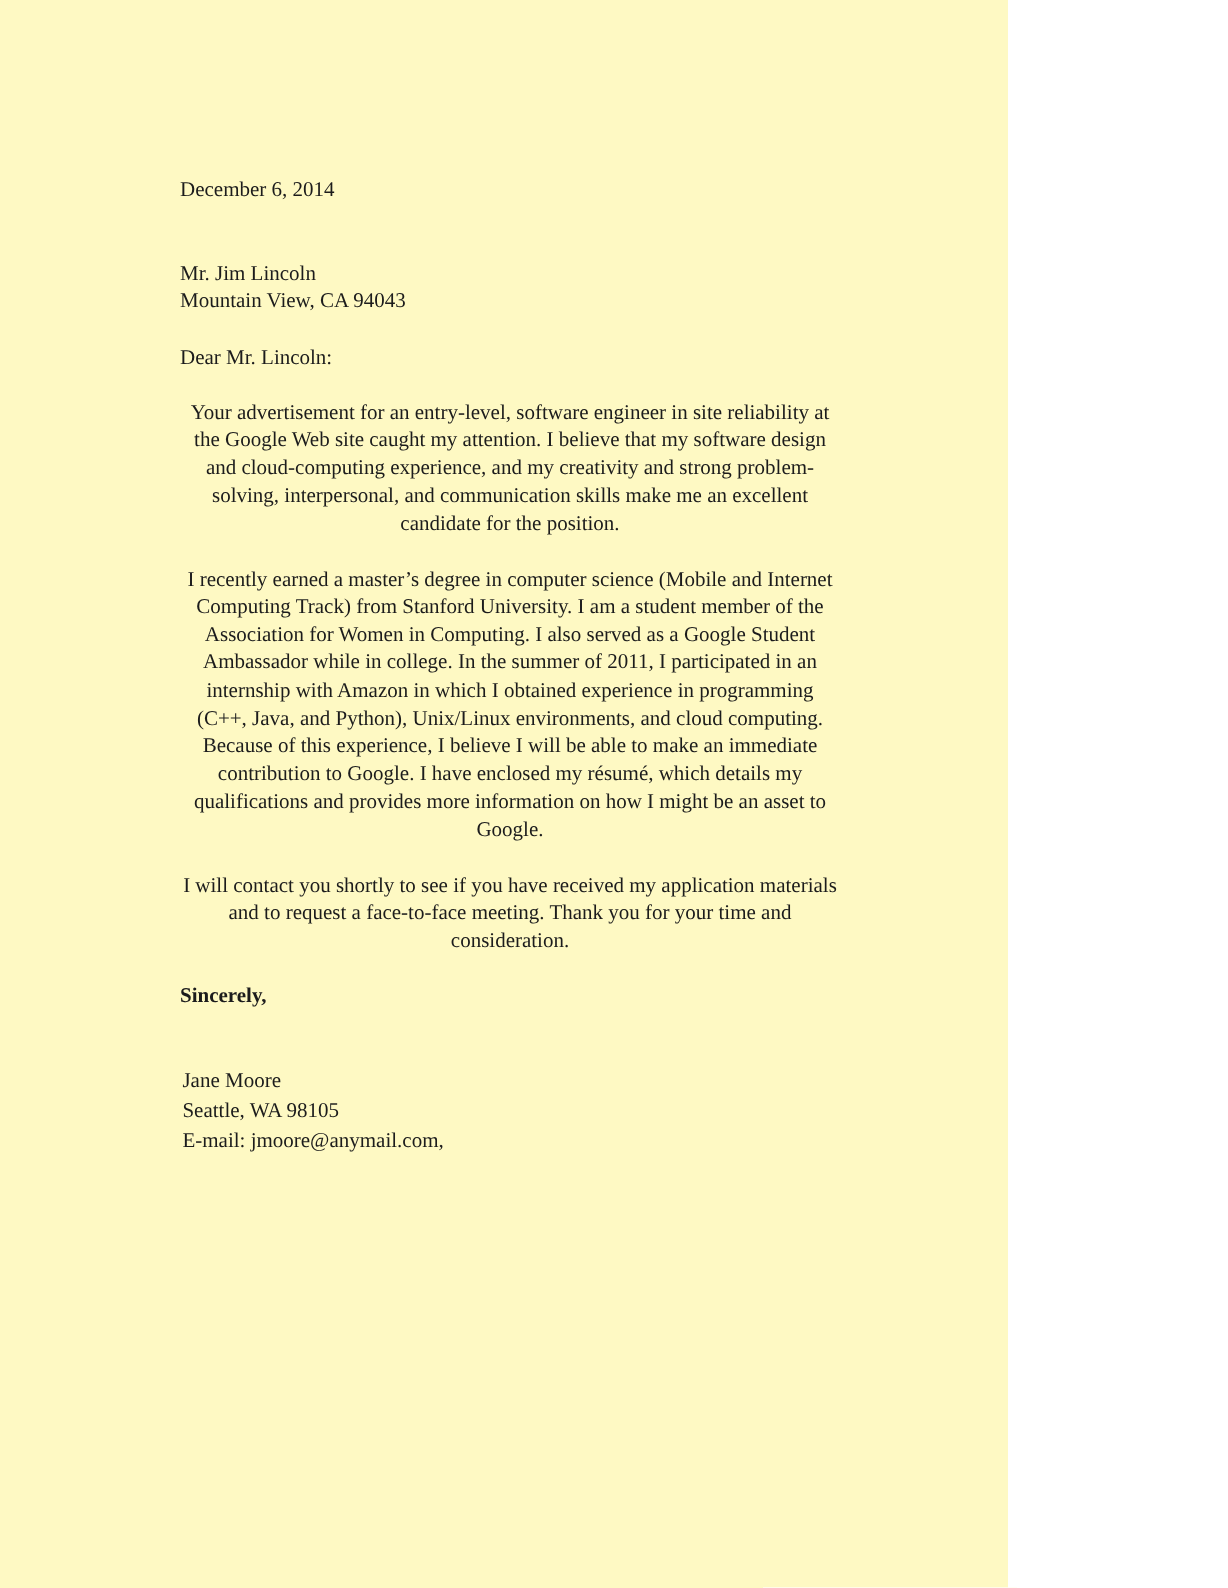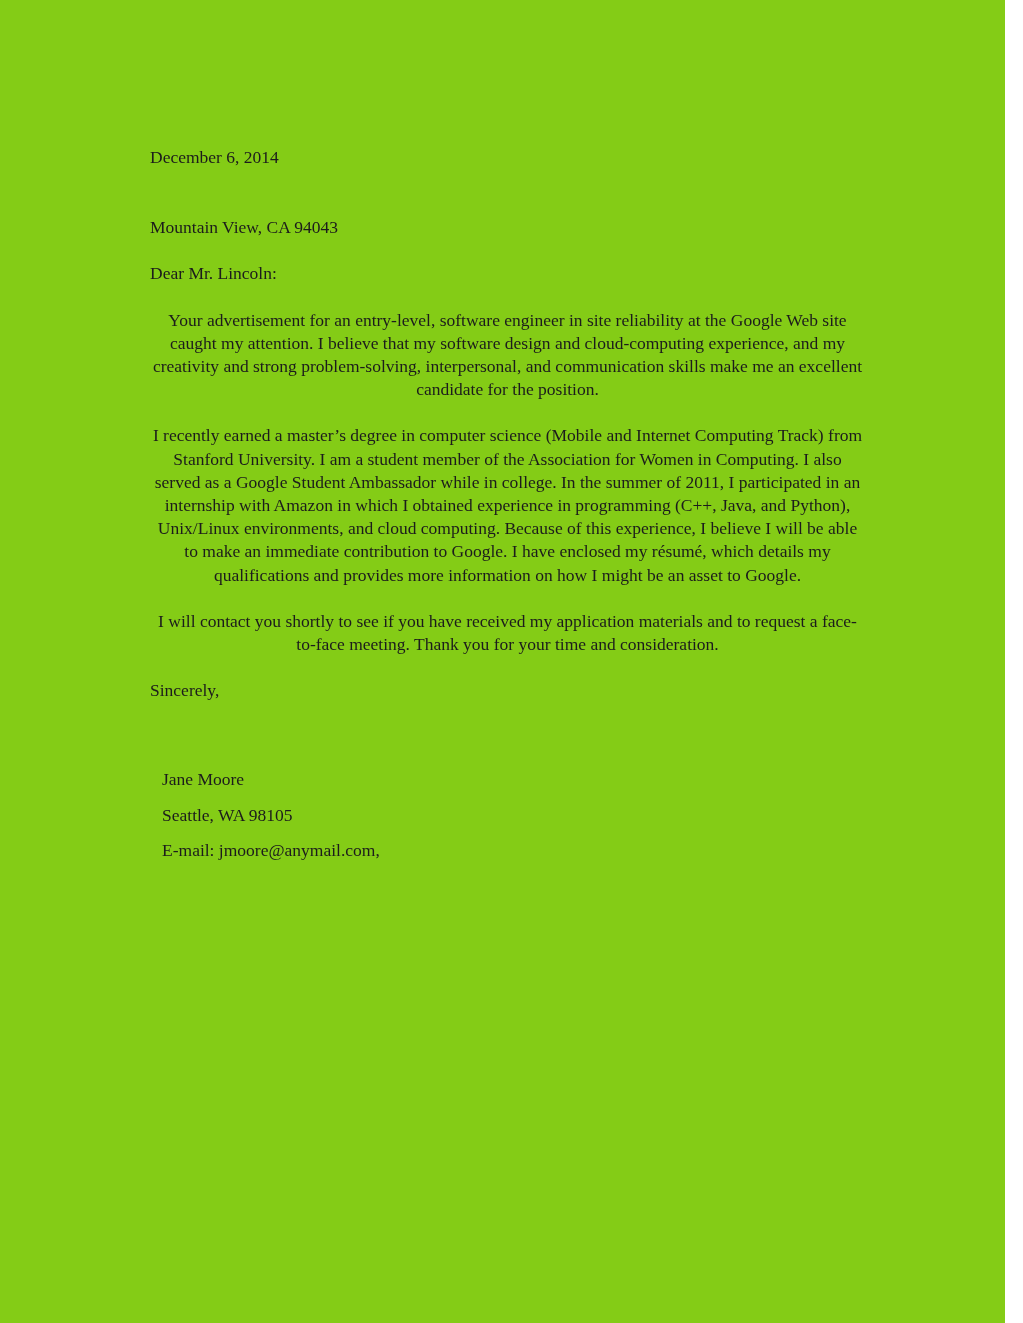--- a/index.html
+++ b/index.html
@@ -9,24 +9,24 @@
   }
   body {
     width: 1023px;
     height: 1323px;
     overflow: hidden;
     font-family: "Liberation Serif", "DejaVu Serif", serif;
     color: #1c1c1c;
   }
   .page {
     box-sizing: border-box;
-    width: 1005px;
+    width: 840px;
     height: 1323px;
     padding: 146px 140px 0 150px;
-    background: #84cc16;
+    background: #fef9c3;
   }
   .letter {
     font-size: 17.5px;
     line-height: 23.2px;
   }
   .date-line {
     margin: 0 0 47px 0;
   }
   .address-block {
     margin: 0 0 23px 0;
@@ -36,38 +36,40 @@
   }
   .salutation {
     margin: 0 0 23px 0;
   }
   .paragraph {
     margin: 0 0 23px 0;
     max-width: 728px;
     text-align: center;
   }
   .closing {
-    margin: 0 0 66px 0;
+    margin: 0 0 47px 0;
+    font-weight: bold;
   }
   .signature-block {
     margin: 23px 0 0 0;
   }
   .signature-line {
-    margin: 12px;
+    margin: 2px;
   }
 </style>
 </head>
 <body>
 
 <div class="page">
   <div class="letter">
 
     <p class="date-line">December 6, 2014</p>
 
     <div class="address-block">
+      <p class="address-line">Mr. Jim Lincoln</p>
       <p class="address-line">Mountain View, CA 94043</p>
     </div>
 
     <p class="salutation">Dear Mr. Lincoln:</p>
 
     <p class="paragraph">Your advertisement for an entry-level, software engineer in site reliability at the Google Web site caught my attention. I believe that my software design and cloud-computing experience, and my creativity and strong problem-solving, interpersonal, and communication skills make me an excellent candidate for the position.</p>
     <p class="paragraph">I recently earned a master’s degree in computer science (Mobile and Internet Computing Track) from Stanford University. I am a student member of the Association for Women in Computing. I also served as a Google Student Ambassador while in college. In the summer of 2011, I participated in an internship with Amazon in which I obtained experience in programming (C++, Java, and Python), Unix/Linux environments, and cloud computing. Because of this experience, I believe I will be able to make an immediate contribution to Google. I have enclosed my résumé, which details my qualifications and provides more information on how I might be an asset to Google.</p>
     <p class="paragraph">I will contact you shortly to see if you have received my application materials and to request a face-to-face meeting. Thank you for your time and consideration.</p>
 
     <p class="closing">Sincerely,</p>

